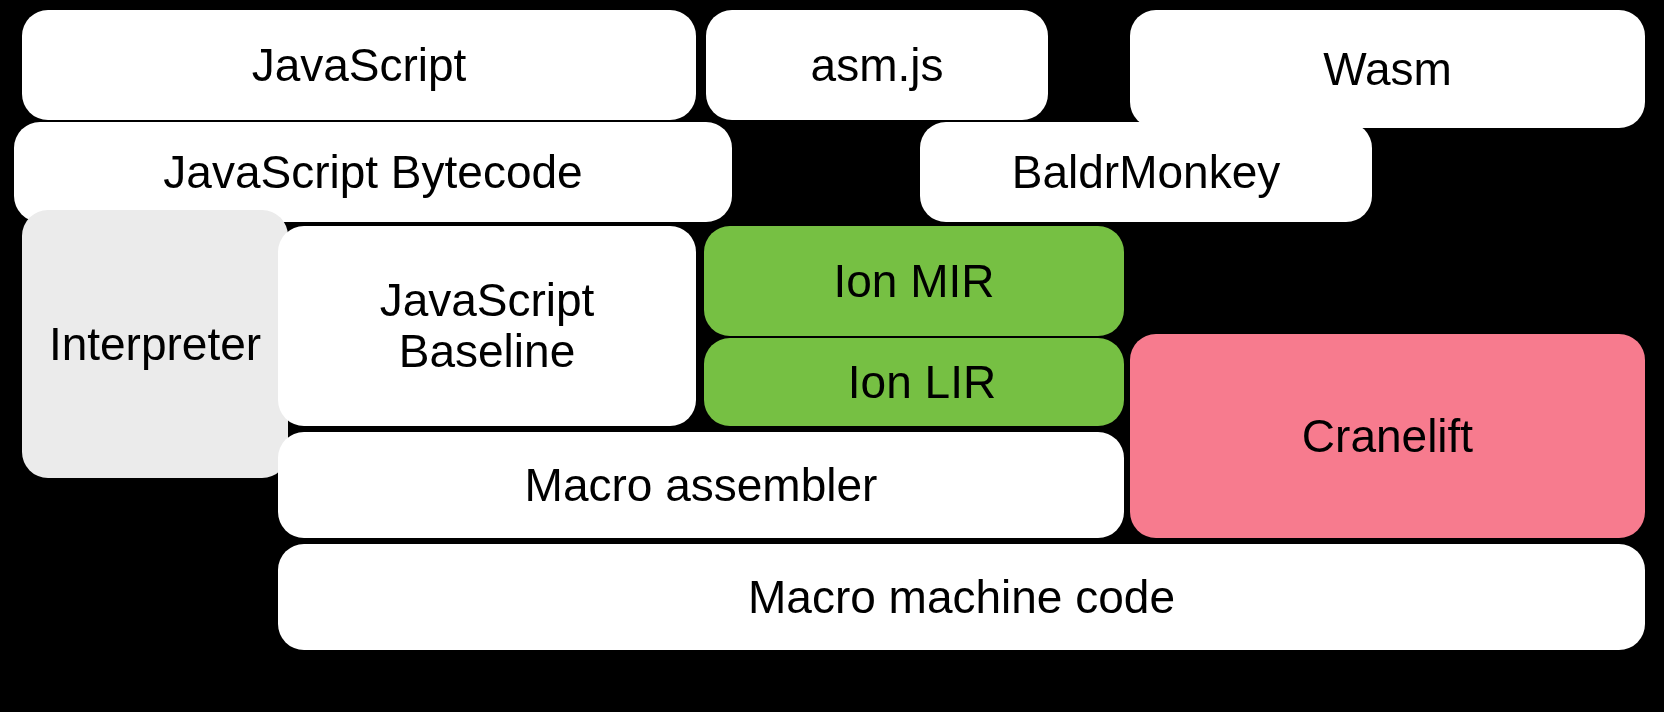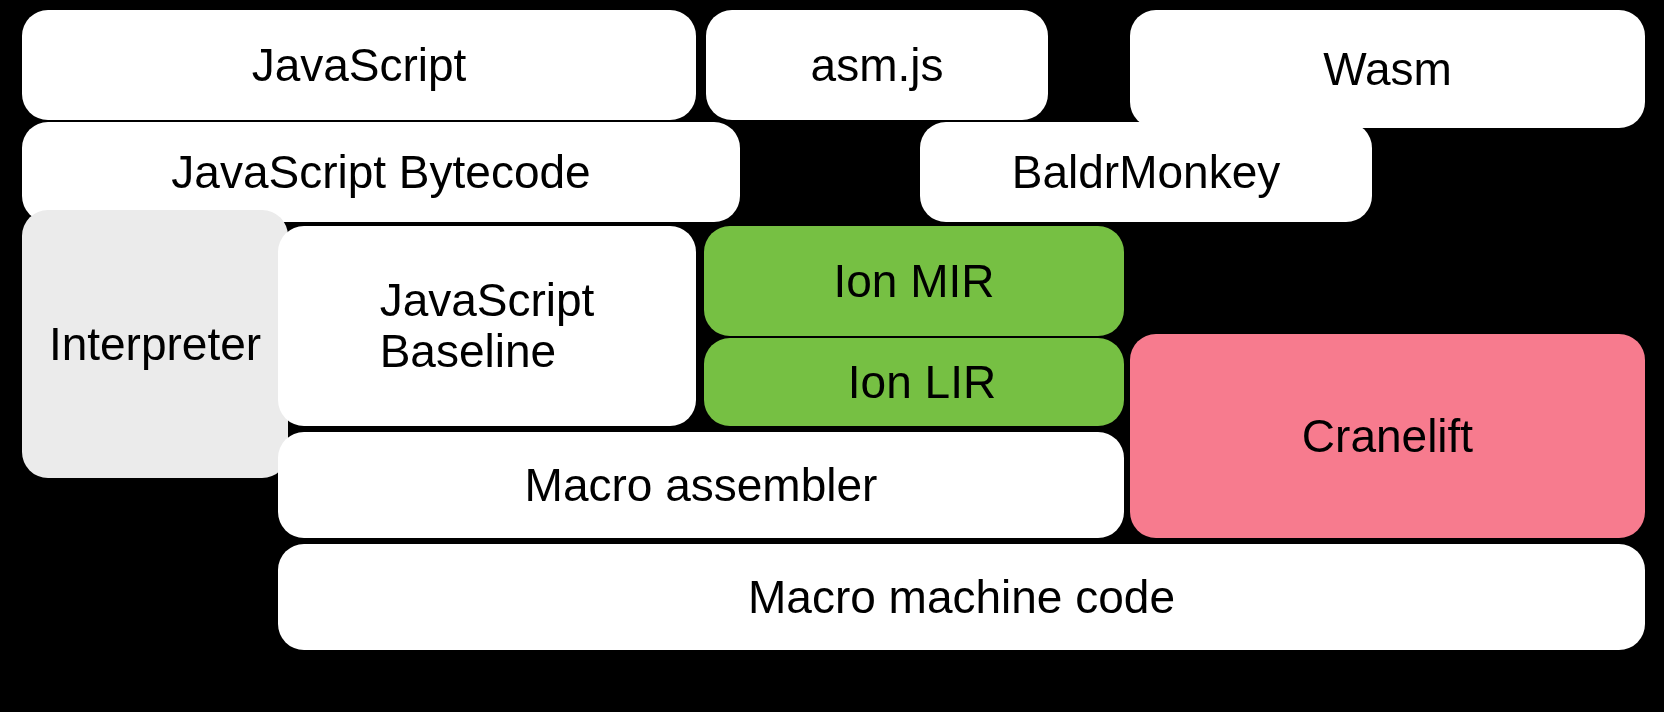--- a/index.html
+++ b/index.html
@@ -14,20 +14,21 @@
     background: #000000;
     font-family: "Liberation Sans", sans-serif;
     overflow: hidden;
   }
   .node {
     position: absolute;
     box-sizing: border-box;
     display: flex;
     align-items: center;
     justify-content: center;
+    text-align: center;
     border-radius: 26px;
     color: #000000;
     font-size: 46px;
     line-height: 1.1;
     font-weight: 400;
     letter-spacing: 0px;
     white-space: pre-line;
     user-select: none;
   }
   .fill-white { background: #ffffff; }
@@ -35,21 +36,21 @@
   .fill-green { background: #76c043; }
   .fill-pink  { background: #f77b8e; }
 </style>
 </head>
 <body>
 
 <div id="canvas" style="background: rgb(0, 0, 0);">
     <div class="node fill-white" style="left: 22px; top: 10px; width: 674px; height: 110px; color: rgb(0, 0, 0);">JavaScript</div>
     <div class="node fill-white" style="left: 706px; top: 10px; width: 342px; height: 110px; color: rgb(0, 0, 0);">asm.js</div>
     <div class="node fill-white" style="left: 1130px; top: 10px; width: 515px; height: 118px; color: rgb(0, 0, 0);">Wasm</div>
-    <div class="node fill-white" style="left: 22px; top: 122px; width: 718px; height: 100px; color: rgb(0, 0, 0);">JavaScript Bytecode</div>
+    <div class="node fill-white" style="left: 14px; top: 122px; width: 718px; height: 100px; color: rgb(0, 0, 0);">JavaScript Bytecode</div>
     <div class="node fill-white" style="left: 920px; top: 122px; width: 452px; height: 100px; color: rgb(0, 0, 0);">BaldrMonkey</div>
     <div class="node fill-gray" style="left: 22px; top: 210px; width: 266px; height: 268px; color: rgb(0, 0, 0);">Interpreter</div>
     <div class="node fill-white" style="left: 278px; top: 226px; width: 418px; height: 200px; color: rgb(0, 0, 0);">JavaScript
 Baseline</div>
     <div class="node fill-green" style="left: 704px; top: 226px; width: 420px; height: 110px; color: rgb(0, 0, 0);">Ion MIR</div>
     <div class="node fill-green" style="left: 704px; top: 338px; width: 420px; height: 88px; color: rgb(0, 0, 0); padding-left: 16px;">Ion LIR</div>
     <div class="node fill-white" style="left: 278px; top: 432px; width: 846px; height: 106px; color: rgb(0, 0, 0);">Macro assembler</div>
     <div class="node fill-pink" style="left: 1130px; top: 334px; width: 515px; height: 204px; color: rgb(0, 0, 0);">Cranelift</div>
     <div class="node fill-white" style="left: 278px; top: 544px; width: 1367px; height: 106px; color: rgb(0, 0, 0);">Macro machine code</div>
   </div>

